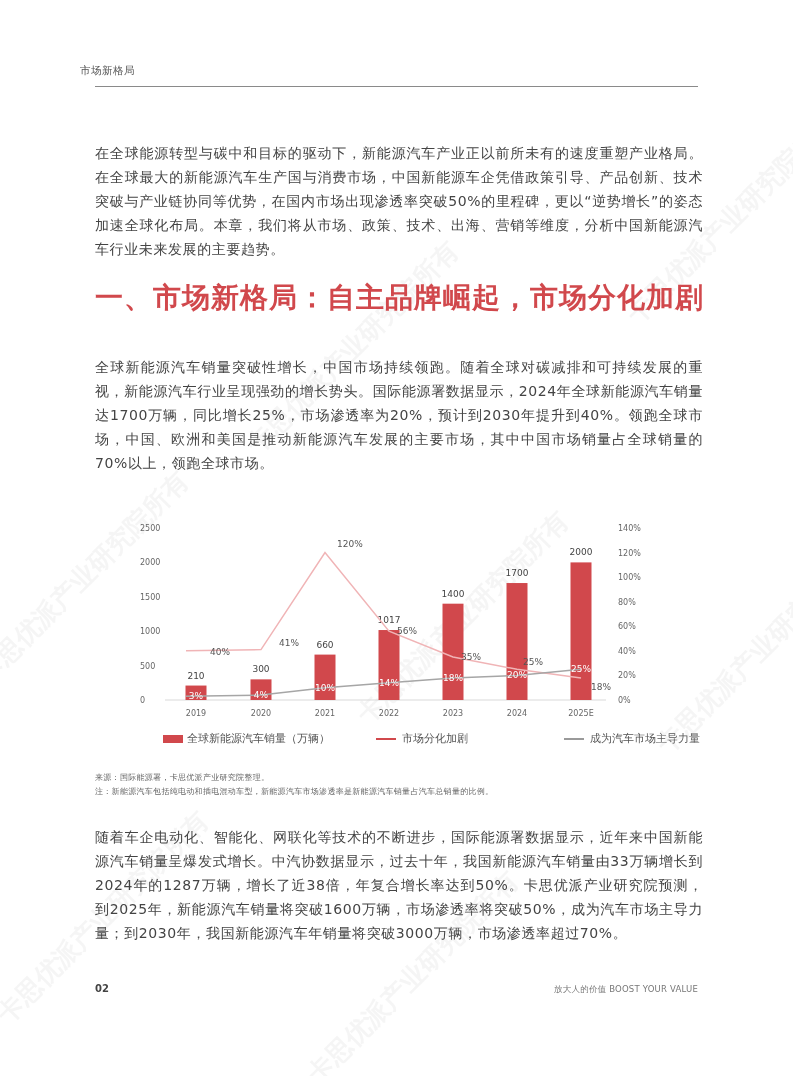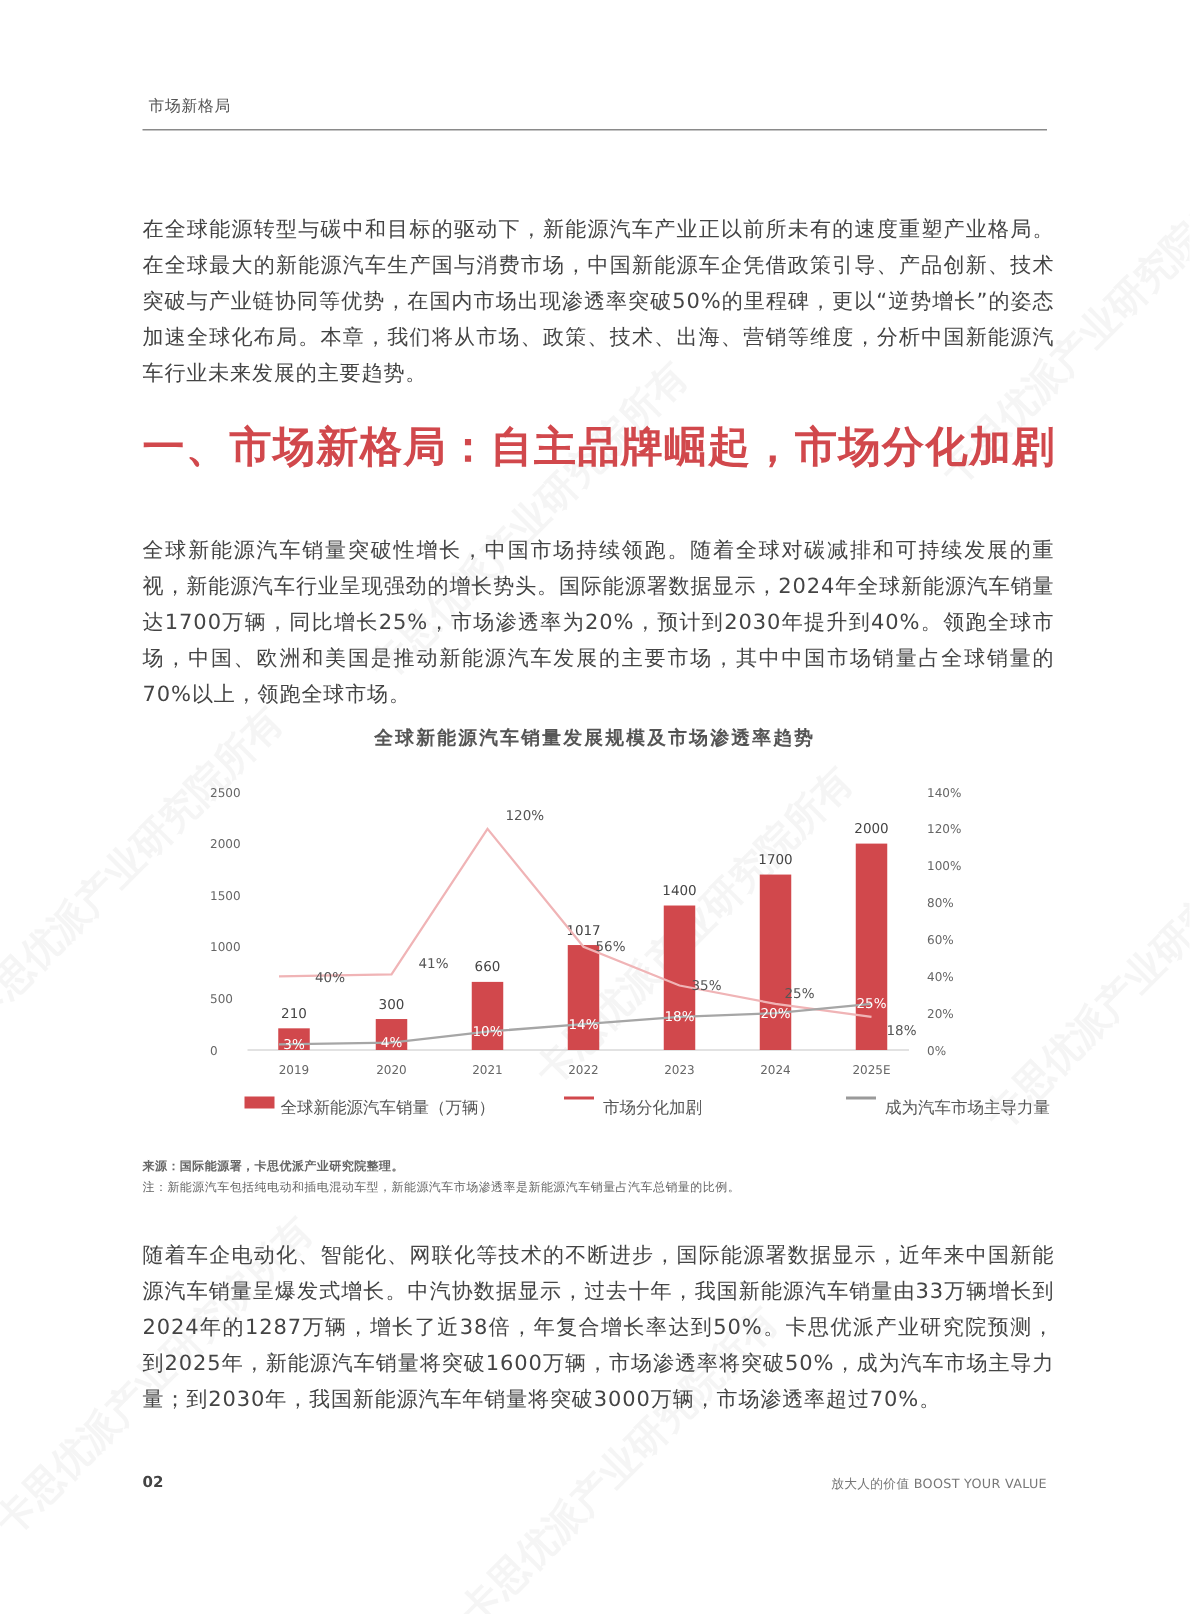--- a/index.html
+++ b/index.html
@@ -1,36 +1,36 @@
 <!DOCTYPE html>
 <html><head>
 <meta charset="utf-8">
 <style>
   html, body { margin: 0; padding: 0; background: #ffffff; }
   body { width: 793px; height: 1076px; position: relative; overflow: hidden;
          font-family: "DejaVu Sans", "Liberation Sans", sans-serif; color: #333; }
-  .running-head { position: absolute; left: 99px; top: 64px; font-size: 10.5px; color: #555; letter-spacing: 0.5px; }
+  .running-head { position: absolute; left: 80px; top: 64px; font-size: 10.5px; color: #555; letter-spacing: 0.5px; }
   .head-rule { position: absolute; left: 95px; top: 86px; width: 603px; height: 1px; background: #8a8a8a; }
   .para { position: absolute; left: 95px; width: 608px; font-size: 14px; line-height: 24px; color: #444;
           text-align: justify; letter-spacing: 0.6px; margin: 0; }
   .p1 { top: 141px; }
   .p2 { top: 355px; }
   .p3 { top: 825px; }
   .section-title { position: absolute; left: 95px; top: 279px; font-size: 28px; font-weight: bold;
                    color: #d1484c; letter-spacing: 1px; margin: 0; }
   .chart-wrap { position: absolute; left: 0; top: 0; width: 793px; height: 1076px; pointer-events: none; }
   .chart-title { position: absolute; left: 0; width: 793px; top: 484px; text-align: center;
                  font-size: 12.5px; font-weight: bold; color: #555; letter-spacing: 1.5px; }
   svg.chart { position: absolute; left: 0; top: 0; }
   .legend { position: absolute; left: 163px; top: 731px; font-size: 11px; color: #555; display: flex; align-items: center; }
-  .legend-item { display: flex; margin-right: 46px; }
+  .legend-item { display: flex; align-items: center; margin-right: 46px; }
   .legend-item .sw-bar { width: 20px; height: 8px; background: #d1484c; margin-right: 4px; }
   .legend-item .sw-line { width: 20px; height: 2px; margin-right: 6px; }
   .note { position: absolute; left: 95px; font-size: 8px; color: #666; letter-spacing: 0.3px; }
-  .note1 { top: 772px; font-weight: bold; }
+  .note1 { top: 772px; }
   .note2 { top: 786px; text-align: center; }
   .page-num { position: absolute; left: 95px; top: 983px; font-size: 10px; color: #444; font-weight: bold; }
   .slogan { position: absolute; right: 95px; top: 984px; font-size: 8.5px; color: #777; letter-spacing: 0.2px; }
   .wm { position: absolute; font-size: 26px; color: rgba(200,200,200,0.18); transform: rotate(-45deg);
         white-space: nowrap; font-weight: bold; pointer-events: none; }
 </style>
 </head>
 <body>
 
 <div class="wm" style="left:590px;top:200px;">卡思优派产业研究院所有</div>
@@ -44,21 +44,20 @@
 <div class="running-head">市场新格局</div>
 <div class="head-rule"></div>
 
 <p class="para p1">在全球能源转型与碳中和目标的驱动下，新能源汽车产业正以前所未有的速度重塑产业格局。在全球最大的新能源汽车生产国与消费市场，中国新能源车企凭借政策引导、产品创新、技术突破与产业链协同等优势，在国内市场出现渗透率突破50%的里程碑，更以“逆势增长”的姿态加速全球化布局。本章，我们将从市场、政策、技术、出海、营销等维度，分析中国新能源汽车行业未来发展的主要趋势。</p>
 
 <h2 class="section-title">一、市场新格局：自主品牌崛起，市场分化加剧</h2>
 
 <p class="para p2">全球新能源汽车销量突破性增长，中国市场持续领跑。随着全球对碳减排和可持续发展的重视，新能源汽车行业呈现强劲的增长势头。国际能源署数据显示，2024年全球新能源汽车销量达1700万辆，同比增长25%，市场渗透率为20%，预计到2030年提升到40%。领跑全球市场，中国、欧洲和美国是推动新能源汽车发展的主要市场，其中中国市场销量占全球销量的70%以上，领跑全球市场。</p>
 
 <div class="chart-wrap">
-  <div class="chart-title">全球新能源汽车销量发展规模及市场渗透率趋势</div>
   <svg class="chart" id="chart-svg" width="793" height="1076">
       <text x="140" y="703" font-size="8" fill="#666" font-family="&quot;DejaVu Sans&quot;, &quot;Liberation Sans&quot;, sans-serif">0</text>
       <text x="140" y="668.6" font-size="8" fill="#666" font-family="&quot;DejaVu Sans&quot;, &quot;Liberation Sans&quot;, sans-serif">500</text>
       <text x="140" y="634.2" font-size="8" fill="#666" font-family="&quot;DejaVu Sans&quot;, &quot;Liberation Sans&quot;, sans-serif">1000</text>
       <text x="140" y="599.8" font-size="8" fill="#666" font-family="&quot;DejaVu Sans&quot;, &quot;Liberation Sans&quot;, sans-serif">1500</text>
       <text x="140" y="565.4" font-size="8" fill="#666" font-family="&quot;DejaVu Sans&quot;, &quot;Liberation Sans&quot;, sans-serif">2000</text>
       <text x="140" y="531" font-size="8" fill="#666" font-family="&quot;DejaVu Sans&quot;, &quot;Liberation Sans&quot;, sans-serif">2500</text>
       <text x="618" y="703" font-size="8" fill="#666" font-family="&quot;DejaVu Sans&quot;, &quot;Liberation Sans&quot;, sans-serif">0%</text>
       <text x="618" y="678.4285714285714" font-size="8" fill="#666" font-family="&quot;DejaVu Sans&quot;, &quot;Liberation Sans&quot;, sans-serif">20%</text>
       <text x="618" y="653.8571428571429" font-size="8" fill="#666" font-family="&quot;DejaVu Sans&quot;, &quot;Liberation Sans&quot;, sans-serif">40%</text>

